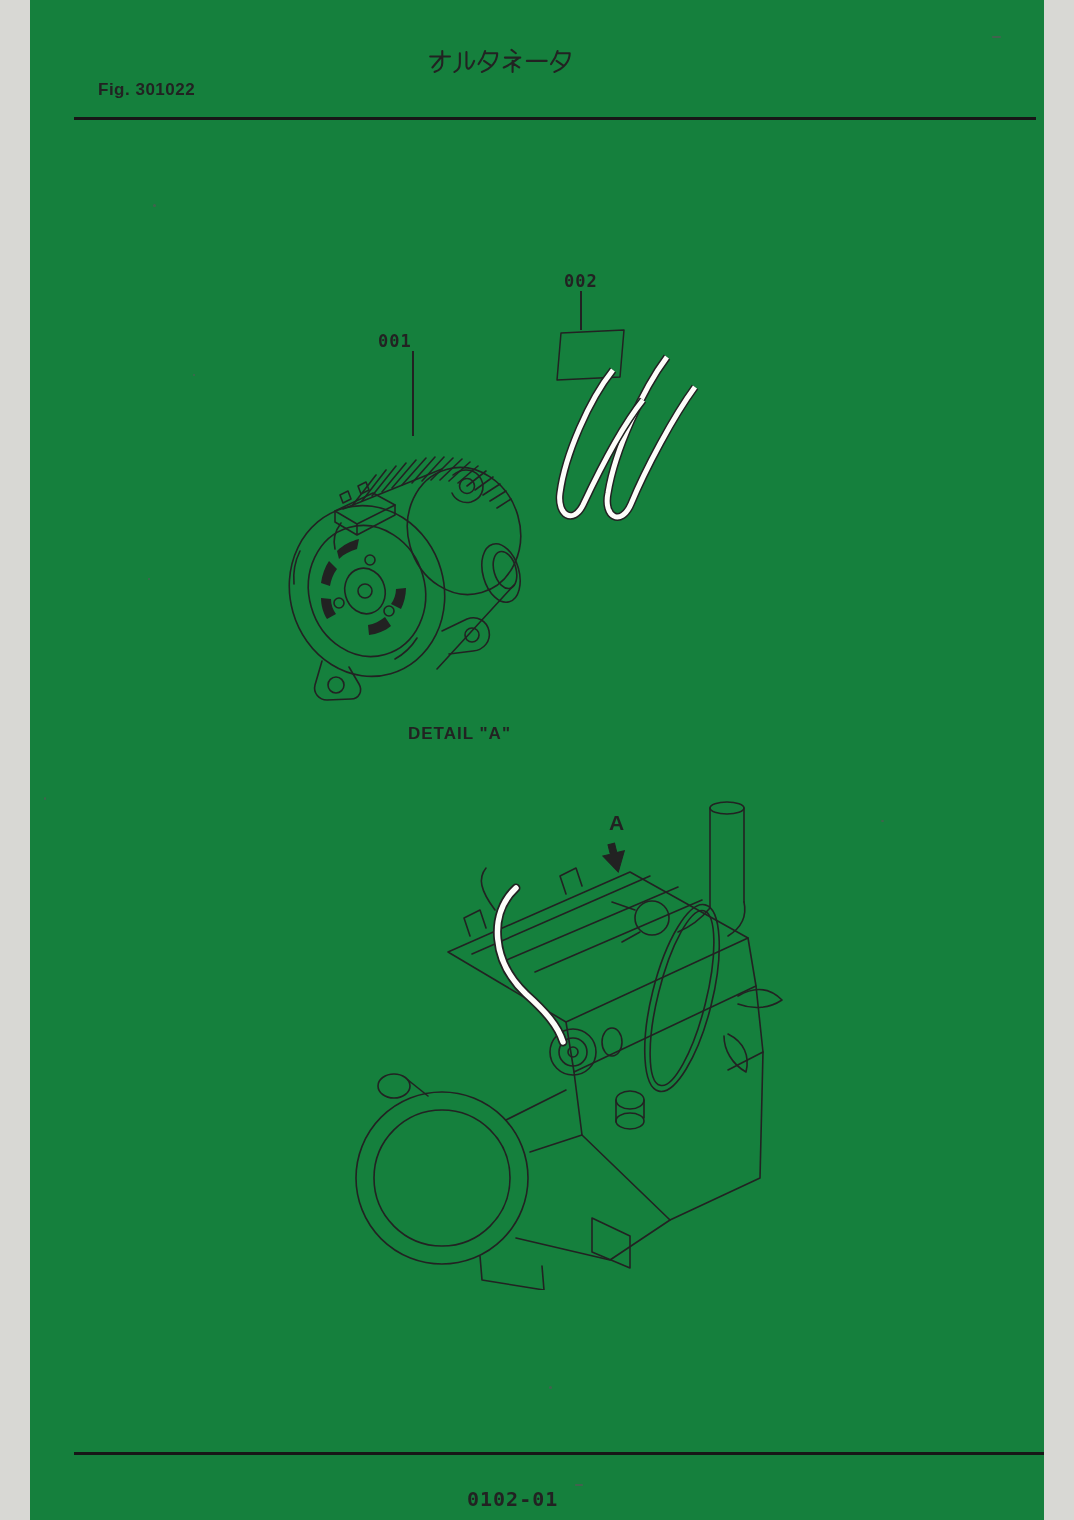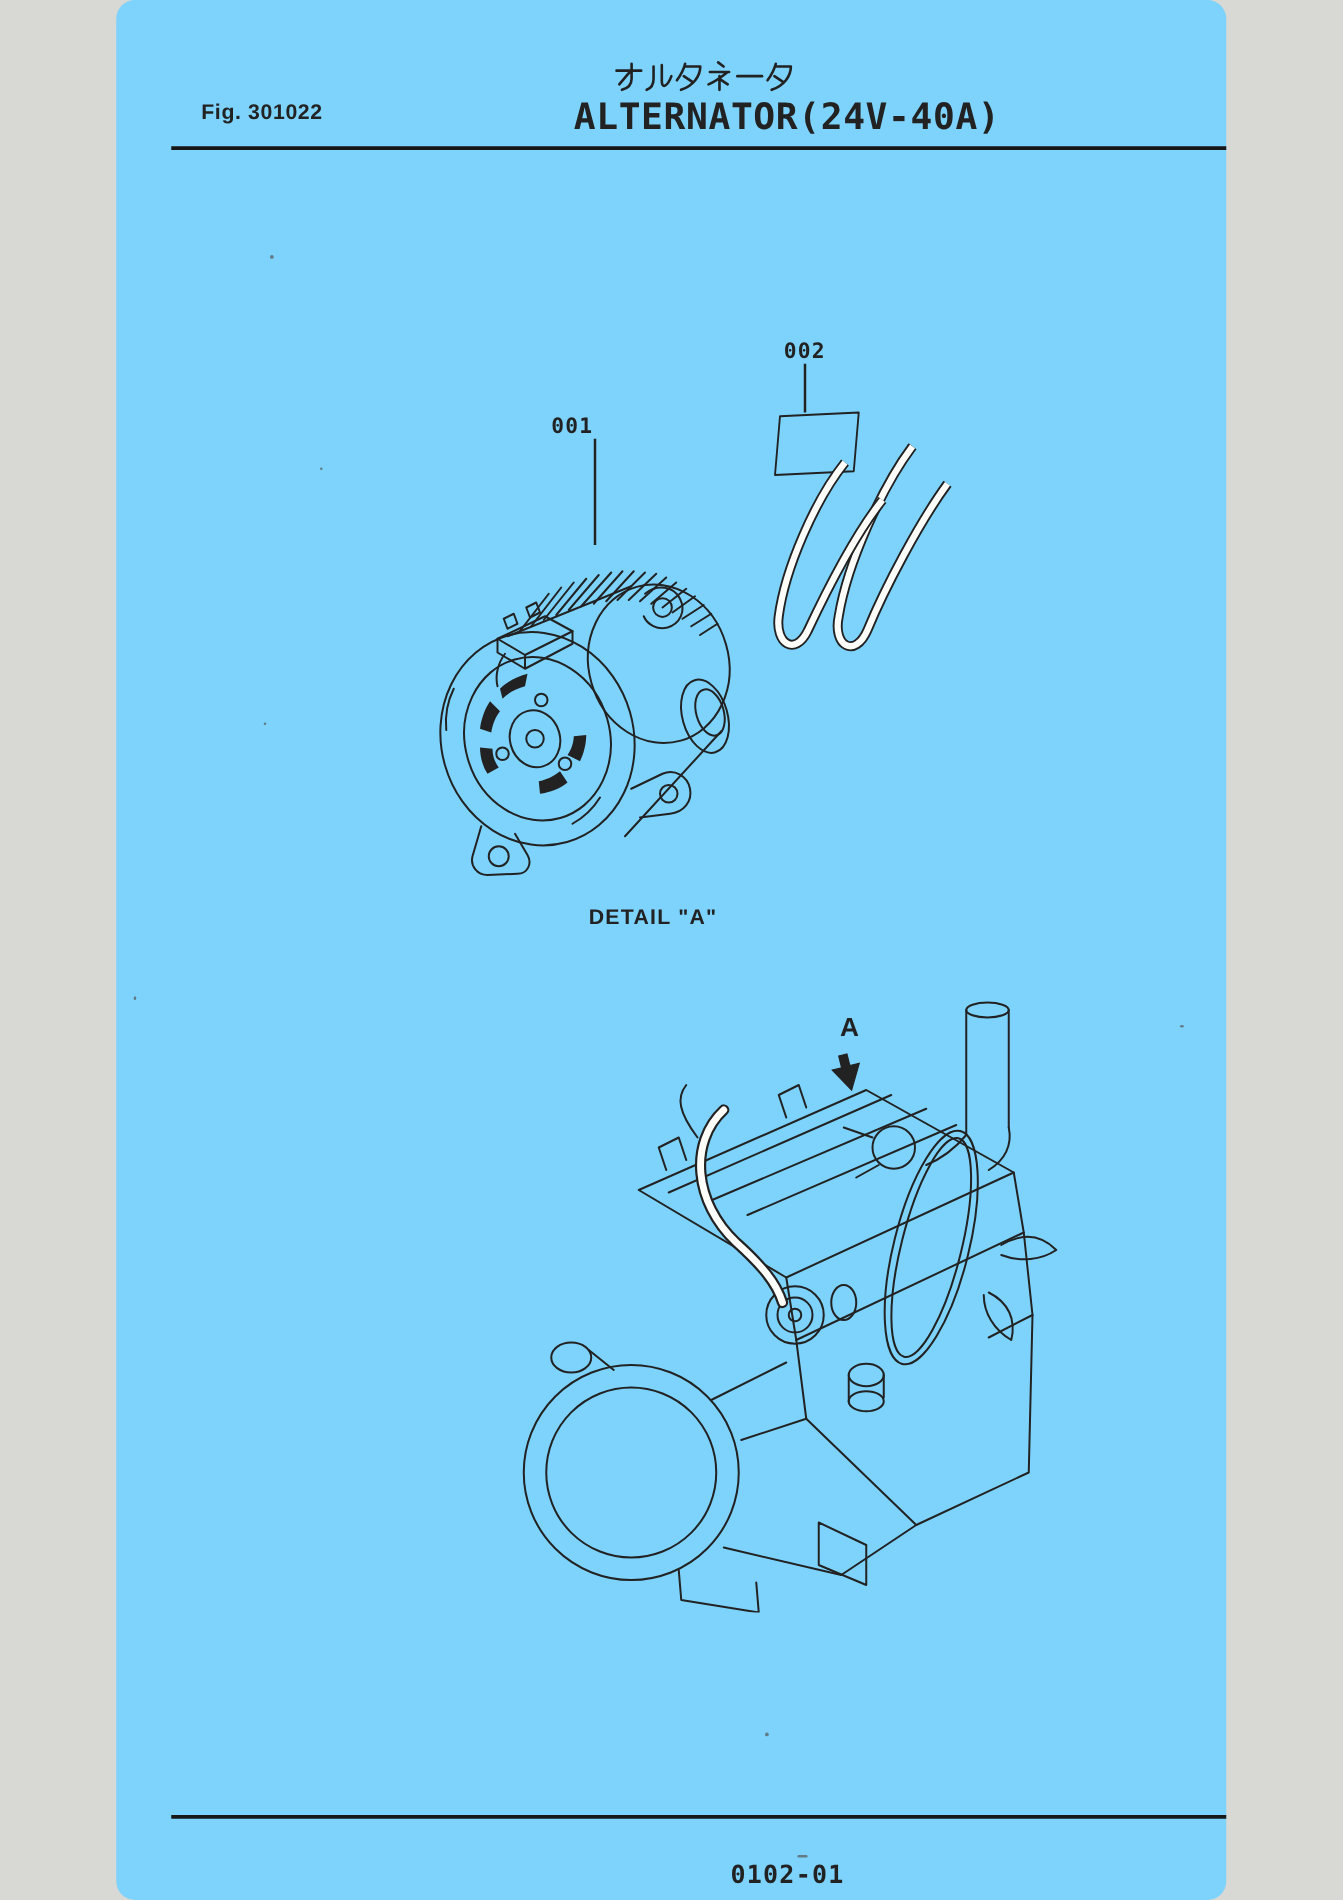--- a/index.html
+++ b/index.html
@@ -1,20 +1,19 @@
 <!DOCTYPE html>
 <html><head>
 <meta charset="utf-8">
 <style>
   html,body{margin:0;padding:0;background:#d8d8d4;}
   .page{
-    position:relative;width:888px;height:1520px;margin:0 auto;
-    background:#7dd3fc;color:#222;overflow:hidden;
+    position:relative;width:1014px;height:1520px;margin:0 auto;
+    background:#15803d;color:#222;overflow:hidden;
     font-family:"Liberation Sans",sans-serif;
-    border-radius:15px;
   }
   .fig-label{position:absolute;left:68px;top:80px;font-size:17px;font-weight:bold;letter-spacing:.5px;}
   .title-ja{position:absolute;left:398px;top:48px;width:145px;height:28px;}
   .title-en{
     position:absolute;left:366px;top:76px;
     font-family:"DejaVu Sans Mono","Liberation Mono",monospace;
     font-size:29px;font-weight:bold;letter-spacing:.5px;white-space:nowrap;
   }
   .rule{position:absolute;background:#171717;}
   .rule-top{left:44px;top:117px;width:962px;height:3px;}
@@ -29,21 +28,21 @@
   .leader-001{left:382px;top:351px;height:85px;}
   .leader-002{left:550px;top:291px;height:39px;}
   .figure{position:absolute;}
   .fig-belts{left:497px;top:325px;}
   .fig-alternator{left:247px;top:423px;}
   .fig-engine{left:300px;top:790px;}
   .detail-caption{position:absolute;left:378px;top:724px;font-size:17px;font-weight:bold;letter-spacing:1px;}
   .view-label{position:absolute;left:579px;top:811px;font-size:21px;font-weight:bold;}
   .view-arrow{position:absolute;left:570px;top:842px;transform:rotate(-14deg);}
   .page-num{
-    position:absolute;left:437px;top:1487px;width:200px;text-align:center;
+    position:absolute;left:437px;top:1487px;width:200px;text-align:left;
     font-family:"DejaVu Sans Mono","Liberation Mono",monospace;
     font-size:20px;font-weight:bold;letter-spacing:1px;
   }
   .speck{position:absolute;background:#555;border-radius:50%;opacity:.7;}
   .speck-dash{border-radius:1px;}
   .sr-only{position:absolute;width:1px;height:1px;overflow:hidden;clip:rect(0 0 0 0);white-space:nowrap;}
   svg{display:block;}
 </style>
 </head>
 <body>
@@ -65,21 +64,20 @@
 
         <path d="M76,1 L80,4 M70,8 L84,8 M83,8 C78,12 74,15 69,17 M77,11 L77,21 M77,13 L83,17"></path>
 
         <path d="M90,11 L108,11"></path>
 
         <path d="M118,2 C117,6 115,10 112,14 M118,4 L129,4 C129,11 124,18 115,21 M117,11 L123,15"></path>
       </g>
     </svg>
   </div>
 
-  <div class="title-en">ALTERNATOR(24V-40A)</div>
   <div class="rule rule-top"></div>
 
   <div class="callout callout-001">001</div>
   <div class="leader leader-001"></div>
 
   <div class="callout callout-002">002</div>
   <div class="leader leader-002"></div>
 
   <div class="figure fig-belts">
     <svg width="200" height="240" viewBox="0 0 200 240">

